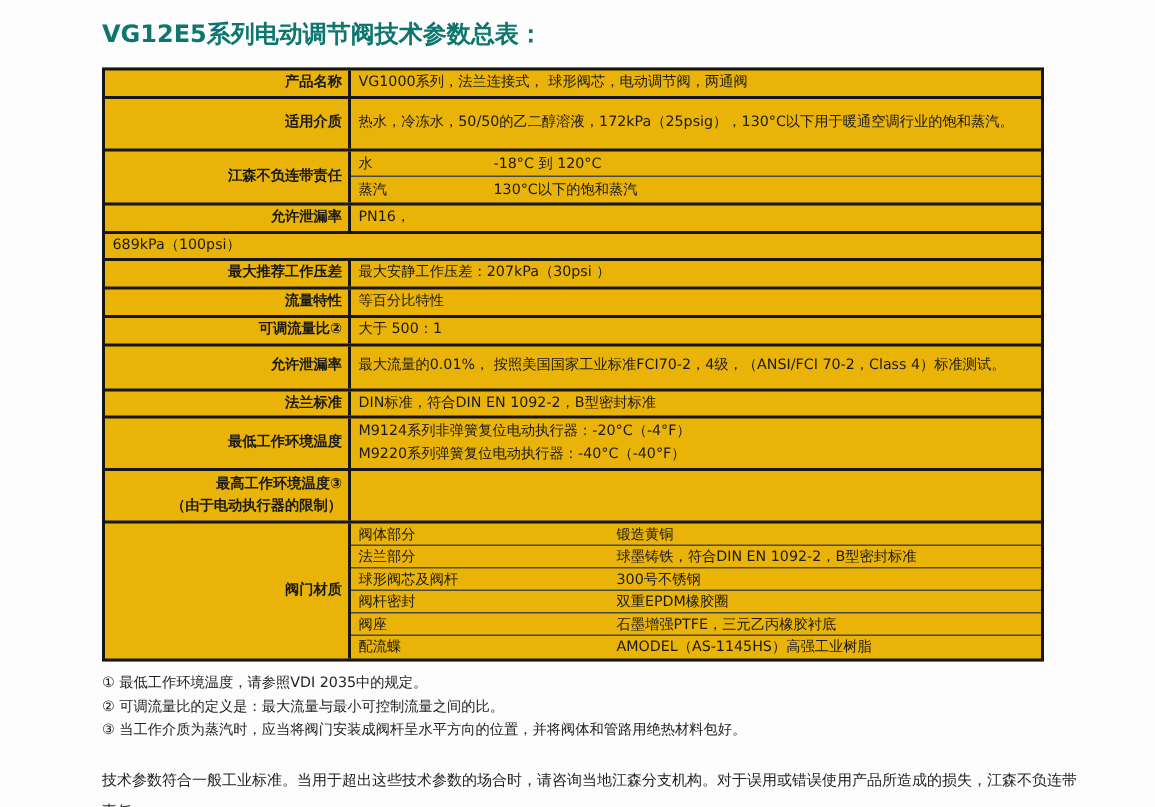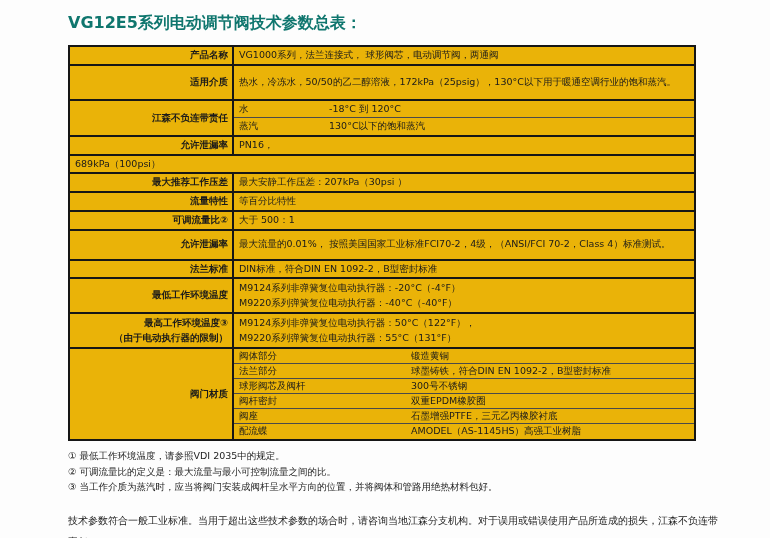--- a/index.html
+++ b/index.html
@@ -152,24 +152,20 @@
         <div>M9124系列非弹簧复位电动执行器：-20°C（-4°F）</div>
         <div>M9220系列弹簧复位电动执行器：-40°C（-40°F）</div>
       </div>
     </div>
 
     <div class="row">
       <div class="lbl h33">
         <div>最高工作环境温度③</div>
         <div>（由于电动执行器的限制）</div>
       </div>
-      <div class="val h33">
-        <div>M9124系列非弹簧复位电动执行器：50°C（122°F），</div>
-        <div>M9220系列弹簧复位电动执行器：55°C（131°F）</div>
-      </div>
     </div>
 
     <div class="row">
       <div class="lbl">阀门材质</div>
       <div class="subcol">
         <div class="subrow m">
           <span class="subname w172">阀体部分</span>
           <span class="subval">锻造黄铜</span>
         </div>
         <div class="subrow m">

